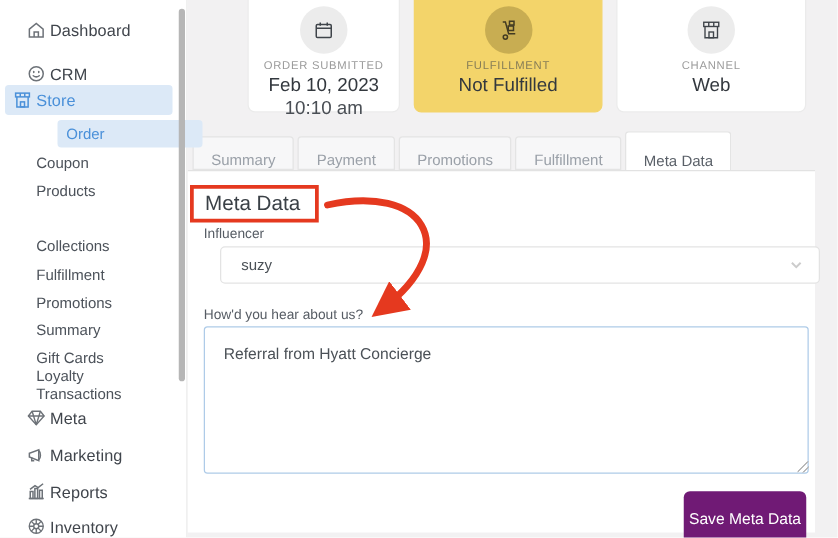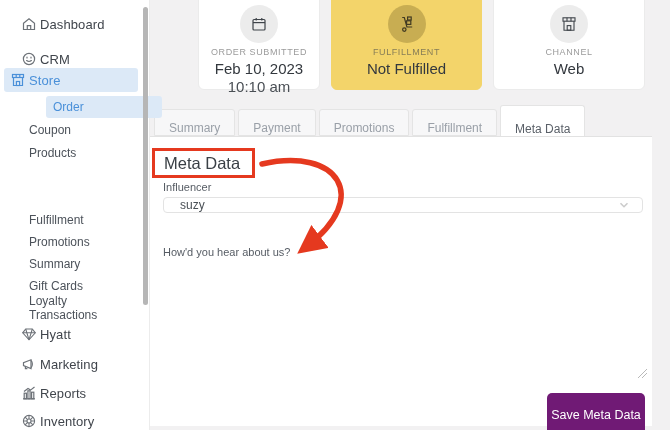--- a/index.html
+++ b/index.html
@@ -33,21 +33,21 @@
   
   .tabs { position: absolute; left: 154px; top: 106px; height: 30px; display: flex; align-items: flex-end; z-index: 4; }
   .tab { height: 27px; padding: 0 14px; display: flex; align-items: flex-end; font-size: 12px; color: #9aa0a8; background: #f7f7f8; border: 1px solid #e4e4e4; border-radius: 3px 3px 0 0; margin-right: 3px; cursor: pointer; }
   .tab.active { height: 31px; background: #ffffff; color: #5a6068; border-bottom: none; position: relative; z-index: 6; }
 
   
   .panel { position: absolute; left: 150px; top: 136px; width: 502px; height: 290px; background: #ffffff; border-top: 1px solid #e2e2e2; z-index: 3; }
   .heading-box { position: absolute; left: 2px; top: 11px; width: 103px; height: 30px; border: 3px solid #e5391f; display: flex; align-items: center; }
   .heading-text { font-size: 16.5px; color: #3a4046; padding-left: 9px; white-space: nowrap; }
   .field-label { position: absolute; left: 13px; font-size: 11px; color: #565c64; }
-  .select-box { position: absolute; left: 13px; top: 60px; width: 480px; height: 16px; background: #fff; border: 1px solid #e3e3e3; border-radius: 4px; display: flex; align-items: center; cursor: pointer; text-align: right; }
+  .select-box { position: absolute; left: 26px; top: 60px; width: 480px; height: 30px; background: #fff; border: 1px solid #e3e3e3; border-radius: 4px; display: flex; align-items: center; cursor: pointer; text-align: right; }
   .select-value { font-size: 12px; color: #4a5056; padding-left: 16px; }
   .select-chevron { position: absolute; right: 11px; color: #cccccc; width: 14px; height: 14px; }
   .textarea-box { position: absolute; left: 13px; top: 124px; width: 484px; height: 118px; background: #fff; border: 1px solid #aecbe8; border-radius: 3px; font-family: "Liberation Sans", "DejaVu Sans", sans-serif; font-size: 12.5px; color: #4b5157; padding: 13px 15px; resize: none; outline: none; line-height: 1.3; }
   .resize-grip { position: absolute; left: 488px; top: 232px; width: 9px; height: 9px; background:
       linear-gradient(135deg, transparent 45%, #b9b9b9 45%, #b9b9b9 52%, transparent 52%, transparent 70%, #b9b9b9 70%, #b9b9b9 77%, transparent 77%); pointer-events: none; }
   .save-btn { position: absolute; left: 397px; top: 256px; width: 98px; height: 44px; background: #701a75; border: none; border-radius: 5px; color: #ffffff; font-size: 12.5px; font-family: "Liberation Sans", "DejaVu Sans", sans-serif; cursor: pointer; }
 
   .arrow-svg { position: absolute; left: 100px; top: 8px; width: 200px; height: 130px; pointer-events: none; z-index: 7; }
   svg.glyph { display: block; }
 </style>
@@ -90,20 +90,23 @@
 
   <div class="sb-sub active" style="top:96px">
       <span class="sb-label">Order</span>
     </div>
   <div class="sb-sub" style="top:119px">
       <span class="sb-label">Coupon</span>
     </div>
   <div class="sb-sub" style="top:142px">
       <span class="sb-label">Products</span>
     </div>
+  <div class="sb-sub" style="top:186px">
+      <span class="sb-label">Collections</span>
+    </div>
   <div class="sb-sub" style="top:209px">
       <span class="sb-label">Fulfillment</span>
     </div>
   <div class="sb-sub" style="top:231px">
       <span class="sb-label">Promotions</span>
     </div>
   <div class="sb-sub" style="top:253px">
       <span class="sb-label">Summary</span>
     </div>
   <div class="sb-sub" style="top:275px">
@@ -113,21 +116,21 @@
       <span class="sb-label">Loyalty Transactions</span>
     </div>
 
   <div class="sb-item" style="top:322px">
     <span class="sb-icon">
       <svg class="glyph" width="16" height="16" viewBox="0 0 16 16" fill="none" stroke="currentColor" stroke-width="1.1">
           <path d="M4.7 3h6.6l3 3.8L8 13.8 1.7 6.8z"></path>
           <path d="M1.7 6.8h12.6M4.7 3l3.3 10.8M11.3 3 8 13.8"></path>
         </svg>
     </span>
-    <span class="sb-label">Hyatt</span>
+    <span class="sb-label">Meta</span>
   </div>
   <div class="sb-item" style="top:352px">
     <span class="sb-icon">
       <svg class="glyph" width="16" height="16" viewBox="0 0 16 16" fill="none" stroke="currentColor" stroke-width="1.2">
           <path d="M2.5 6.7v2.9l7.5 2.9V3.8z"></path>
           <path d="M10 4.5c1.8 1.4 1.8 5.8 0 7.2"></path>
           <path d="M4.4 10v2.6h2"></path>
         </svg>
     </span>
     <span class="sb-label">Marketing</span>
@@ -236,16 +239,17 @@
   <div class="select-box">
     <span class="select-value">suzy</span>
     <span class="select-chevron">
       <svg class="glyph" width="14" height="14" viewBox="0 0 14 14" fill="none" stroke="currentColor" stroke-width="1.6">
           <path d="M3.5 5.2 7 8.7l3.5-3.5"></path>
         </svg>
     </span>
   </div>
 
   <label class="field-label" style="top:109px">How'd you hear about us?</label>
+  <textarea class="textarea-box" style="">Referral from Hyatt Concierge</textarea>
   <div class="resize-grip"></div>
 
   <button class="save-btn">Save Meta Data</button>
 </section>
 
 </body></html>

